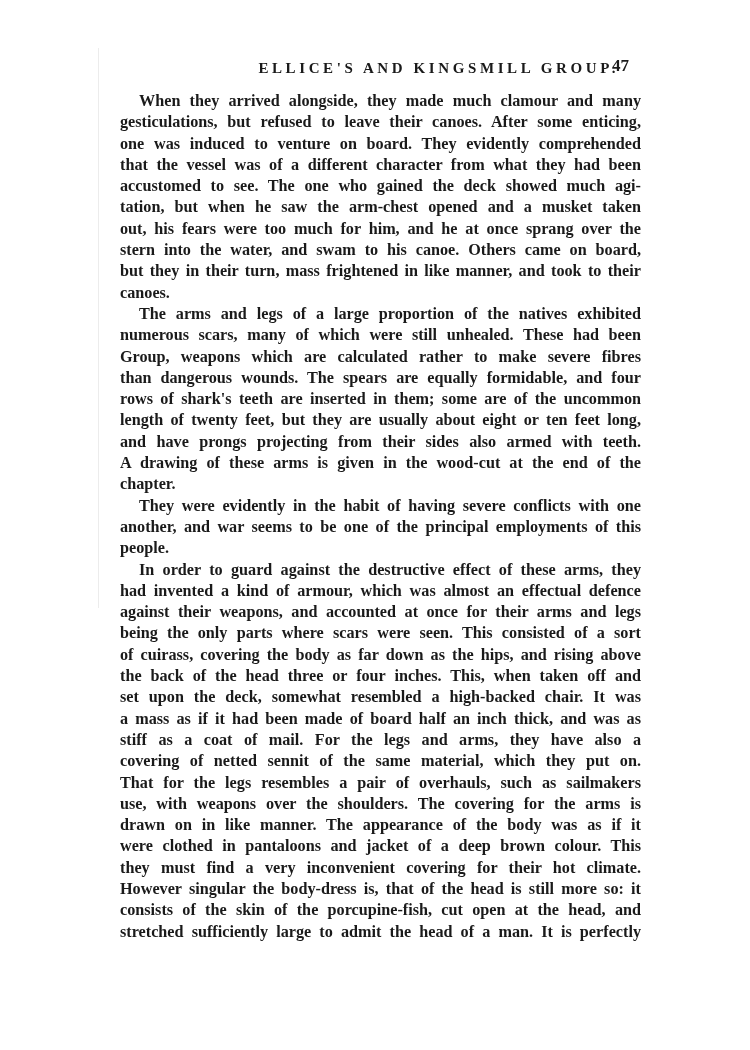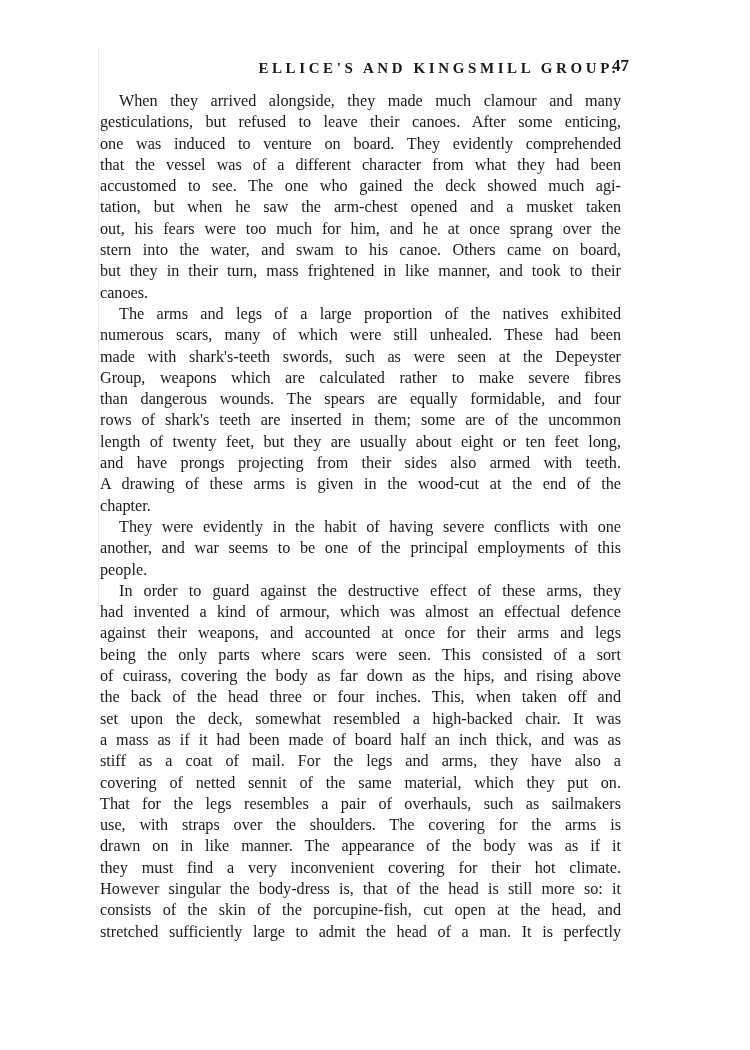--- a/index.html
+++ b/index.html
@@ -43,23 +43,24 @@
     }
     .page-number {
       position: absolute;
       right: 4px;
       top: 0;
       font-size: 17px;
       font-weight: bold;
     }
     .page-body {
       position: absolute;
-      left: 100px;
+      left: 120px;
       top: 91px;
       width: 521px;
+      font-weight: bold;
     }
     .line {
       display: block;
       height: 21.3px;
       line-height: 21.3px;
       font-size: 16.2px;
       text-align: justify;
       text-align-last: justify;
       white-space: nowrap;
       overflow: visible;
@@ -92,21 +93,20 @@
     <span class="line">tation, but when he saw the arm-chest opened and a musket taken</span>
     <span class="line">out, his fears were too much for him, and he at once sprang over the</span>
     <span class="line">stern into the water, and swam to his canoe.  Others came on board,</span>
     <span class="line">but they in their turn, mass frightened in like manner, and took to their</span>
     <span class="line last">canoes.</span>
   </div>
 
   <div>
     <span class="line indent">The arms and legs of a large proportion of the natives exhibited</span>
     <span class="line">numerous scars, many of which were still unhealed.  These had been</span>
-    <span class="line">made with shark's-teeth swords, such as were seen at the Depeyster</span>
     <span class="line">Group, weapons which are calculated rather to make severe fibres</span>
     <span class="line">than dangerous wounds.  The spears are equally formidable, and four</span>
     <span class="line">rows of shark's teeth are inserted in them; some are of the uncommon</span>
     <span class="line">length of twenty feet, but they are usually about eight or ten feet long,</span>
     <span class="line">and have prongs projecting from their sides also armed with teeth.</span>
     <span class="line">A drawing of these arms is given in the wood-cut at the end of the</span>
     <span class="line last">chapter.</span>
   </div>
 
   <div>
@@ -120,20 +120,21 @@
     <span class="line">had invented a kind of armour, which was almost an effectual defence</span>
     <span class="line">against their weapons, and accounted at once for their arms and legs</span>
     <span class="line">being the only parts where scars were seen.  This consisted of a sort</span>
     <span class="line">of cuirass, covering the body as far down as the hips, and rising above</span>
     <span class="line">the back of the head three or four inches.  This, when taken off and</span>
     <span class="line">set upon the deck, somewhat resembled a high-backed chair.  It was</span>
     <span class="line">a mass as if it had been made of board half an inch thick, and was as</span>
     <span class="line">stiff as a coat of mail.  For the legs and arms, they have also a</span>
     <span class="line">covering of netted sennit of the same material, which they put on.</span>
     <span class="line">That for the legs resembles a pair of overhauls, such as sailmakers</span>
-    <span class="line">use, with straps over the shoulders.  The covering for the arms is</span>
+    <span class="line">use, with weapons over the shoulders.  The covering for the arms is</span>
     <span class="line">drawn on in like manner.  The appearance of the body was as if it</span>
+    <span class="line">were clothed in pantaloons and jacket of a deep brown colour.  This</span>
     <span class="line">they must find a very inconvenient covering for their hot climate.</span>
     <span class="line">However singular the body-dress is, that of the head is still more so: it</span>
     <span class="line">consists of the skin of the porcupine-fish, cut open at the head, and</span>
     <span class="line">stretched sufficiently large to admit the head of a man.  It is perfectly</span>
   </div>
 </div>
 
 </body></html>

